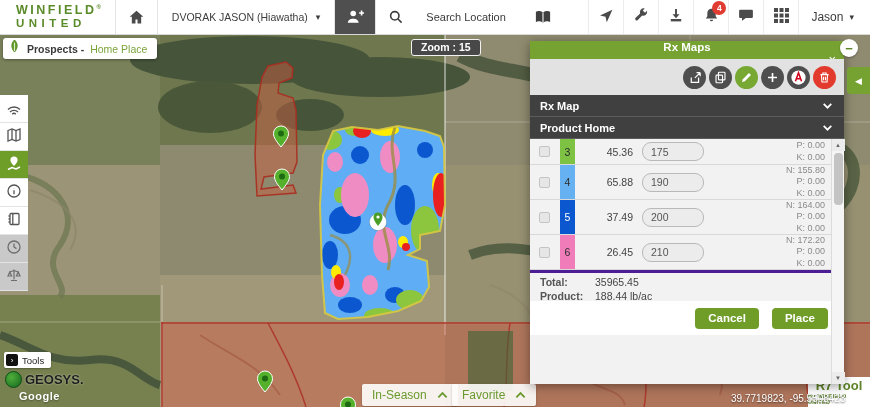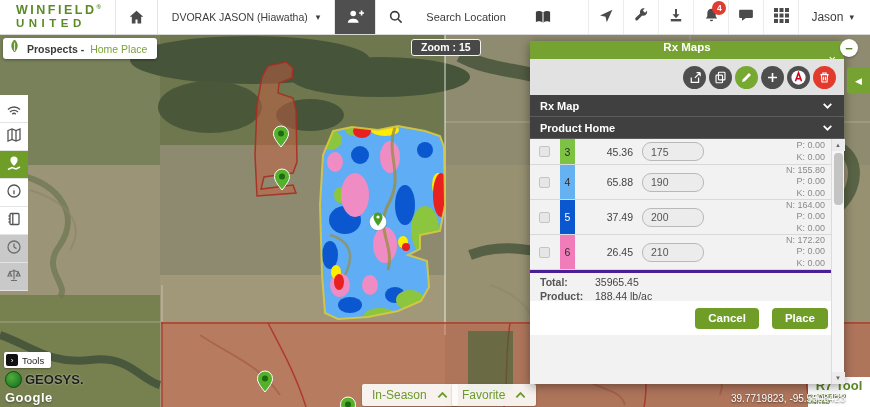--- a/index.html
+++ b/index.html
@@ -37,21 +37,21 @@
   .side-tools { position:absolute; left:0; top:60px; width:28px; z-index:10; }
   .side-btn { width:28px; height:28px; background:#fff; border-bottom:1px solid #e3e3e3; display:flex; align-items:center; justify-content:center; cursor:pointer; }
   .side-btn.active { background:#6f9e28; }
   .side-btn.disabled { background:#c9c9c9; }
 
   .tools-btn { position:absolute; left:4px; top:317px; height:16px; background:#fff; border-radius:2px; display:flex; align-items:center; gap:4px; padding:0 7px 0 2px; font-size:9.5px; color:#222; z-index:10; cursor:pointer; box-shadow:0 1px 2px rgba(0,0,0,.3); }
   .tools-btn .sq { width:12px; height:12px; background:#111; border-radius:2px; color:#fff; font-size:8px; display:flex; align-items:center; justify-content:center; }
   .geosys { position:absolute; left:5px; top:336px; display:flex; align-items:center; gap:3px; z-index:10; }
   .geosys .globe { width:17px; height:17px; border-radius:50%; background:radial-gradient(circle at 35% 35%, #4fae3a, #14681f); border:1px solid #0d4d16; }
   .geosys .txt { font-size:13px; font-weight:bold; color:#1c1c1c; text-shadow:0 0 2px rgba(255,255,255,.6); }
-  .google { position:absolute; left:5px; top:355px; font-size:13px; font-weight:bold; color:#fff; letter-spacing:.5px; text-shadow:0 1px 2px rgba(0,0,0,.4); z-index:10; }
+  .google { position:absolute; left:19px; top:355px; font-size:11px; font-weight:bold; color:#fff; letter-spacing:.5px; text-shadow:0 1px 2px rgba(0,0,0,.4); z-index:10; }
 
   .pill-btn { position:absolute; top:349px; height:22px; background:rgba(252,252,250,.92); border-radius:2px; display:flex; align-items:center; gap:10px; padding:0 10px; font-size:12px; color:#6a9a2e; z-index:10; cursor:pointer; box-shadow:0 1px 2px rgba(0,0,0,.25); }
   .pill-btn.season { left:362px; }
   .pill-btn.fav { left:452px; }
 
   .coords { position:absolute; left:731px; top:358px; font-size:10px; color:#fff; text-shadow:0 1px 2px rgba(0,0,0,.6); z-index:10; }
 
   .r7 { position:absolute; left:808px; top:342px; width:62px; height:30px; background:#fff; z-index:5; display:flex; flex-direction:column; align-items:center; justify-content:center; line-height:1; }
   .r7 .t { color:#5d8527; font-weight:bold; font-size:13px; }
   .r7 .s { color:#5d8527; font-weight:bold; font-size:5.5px; margin-top:2px; letter-spacing:.3px; }

